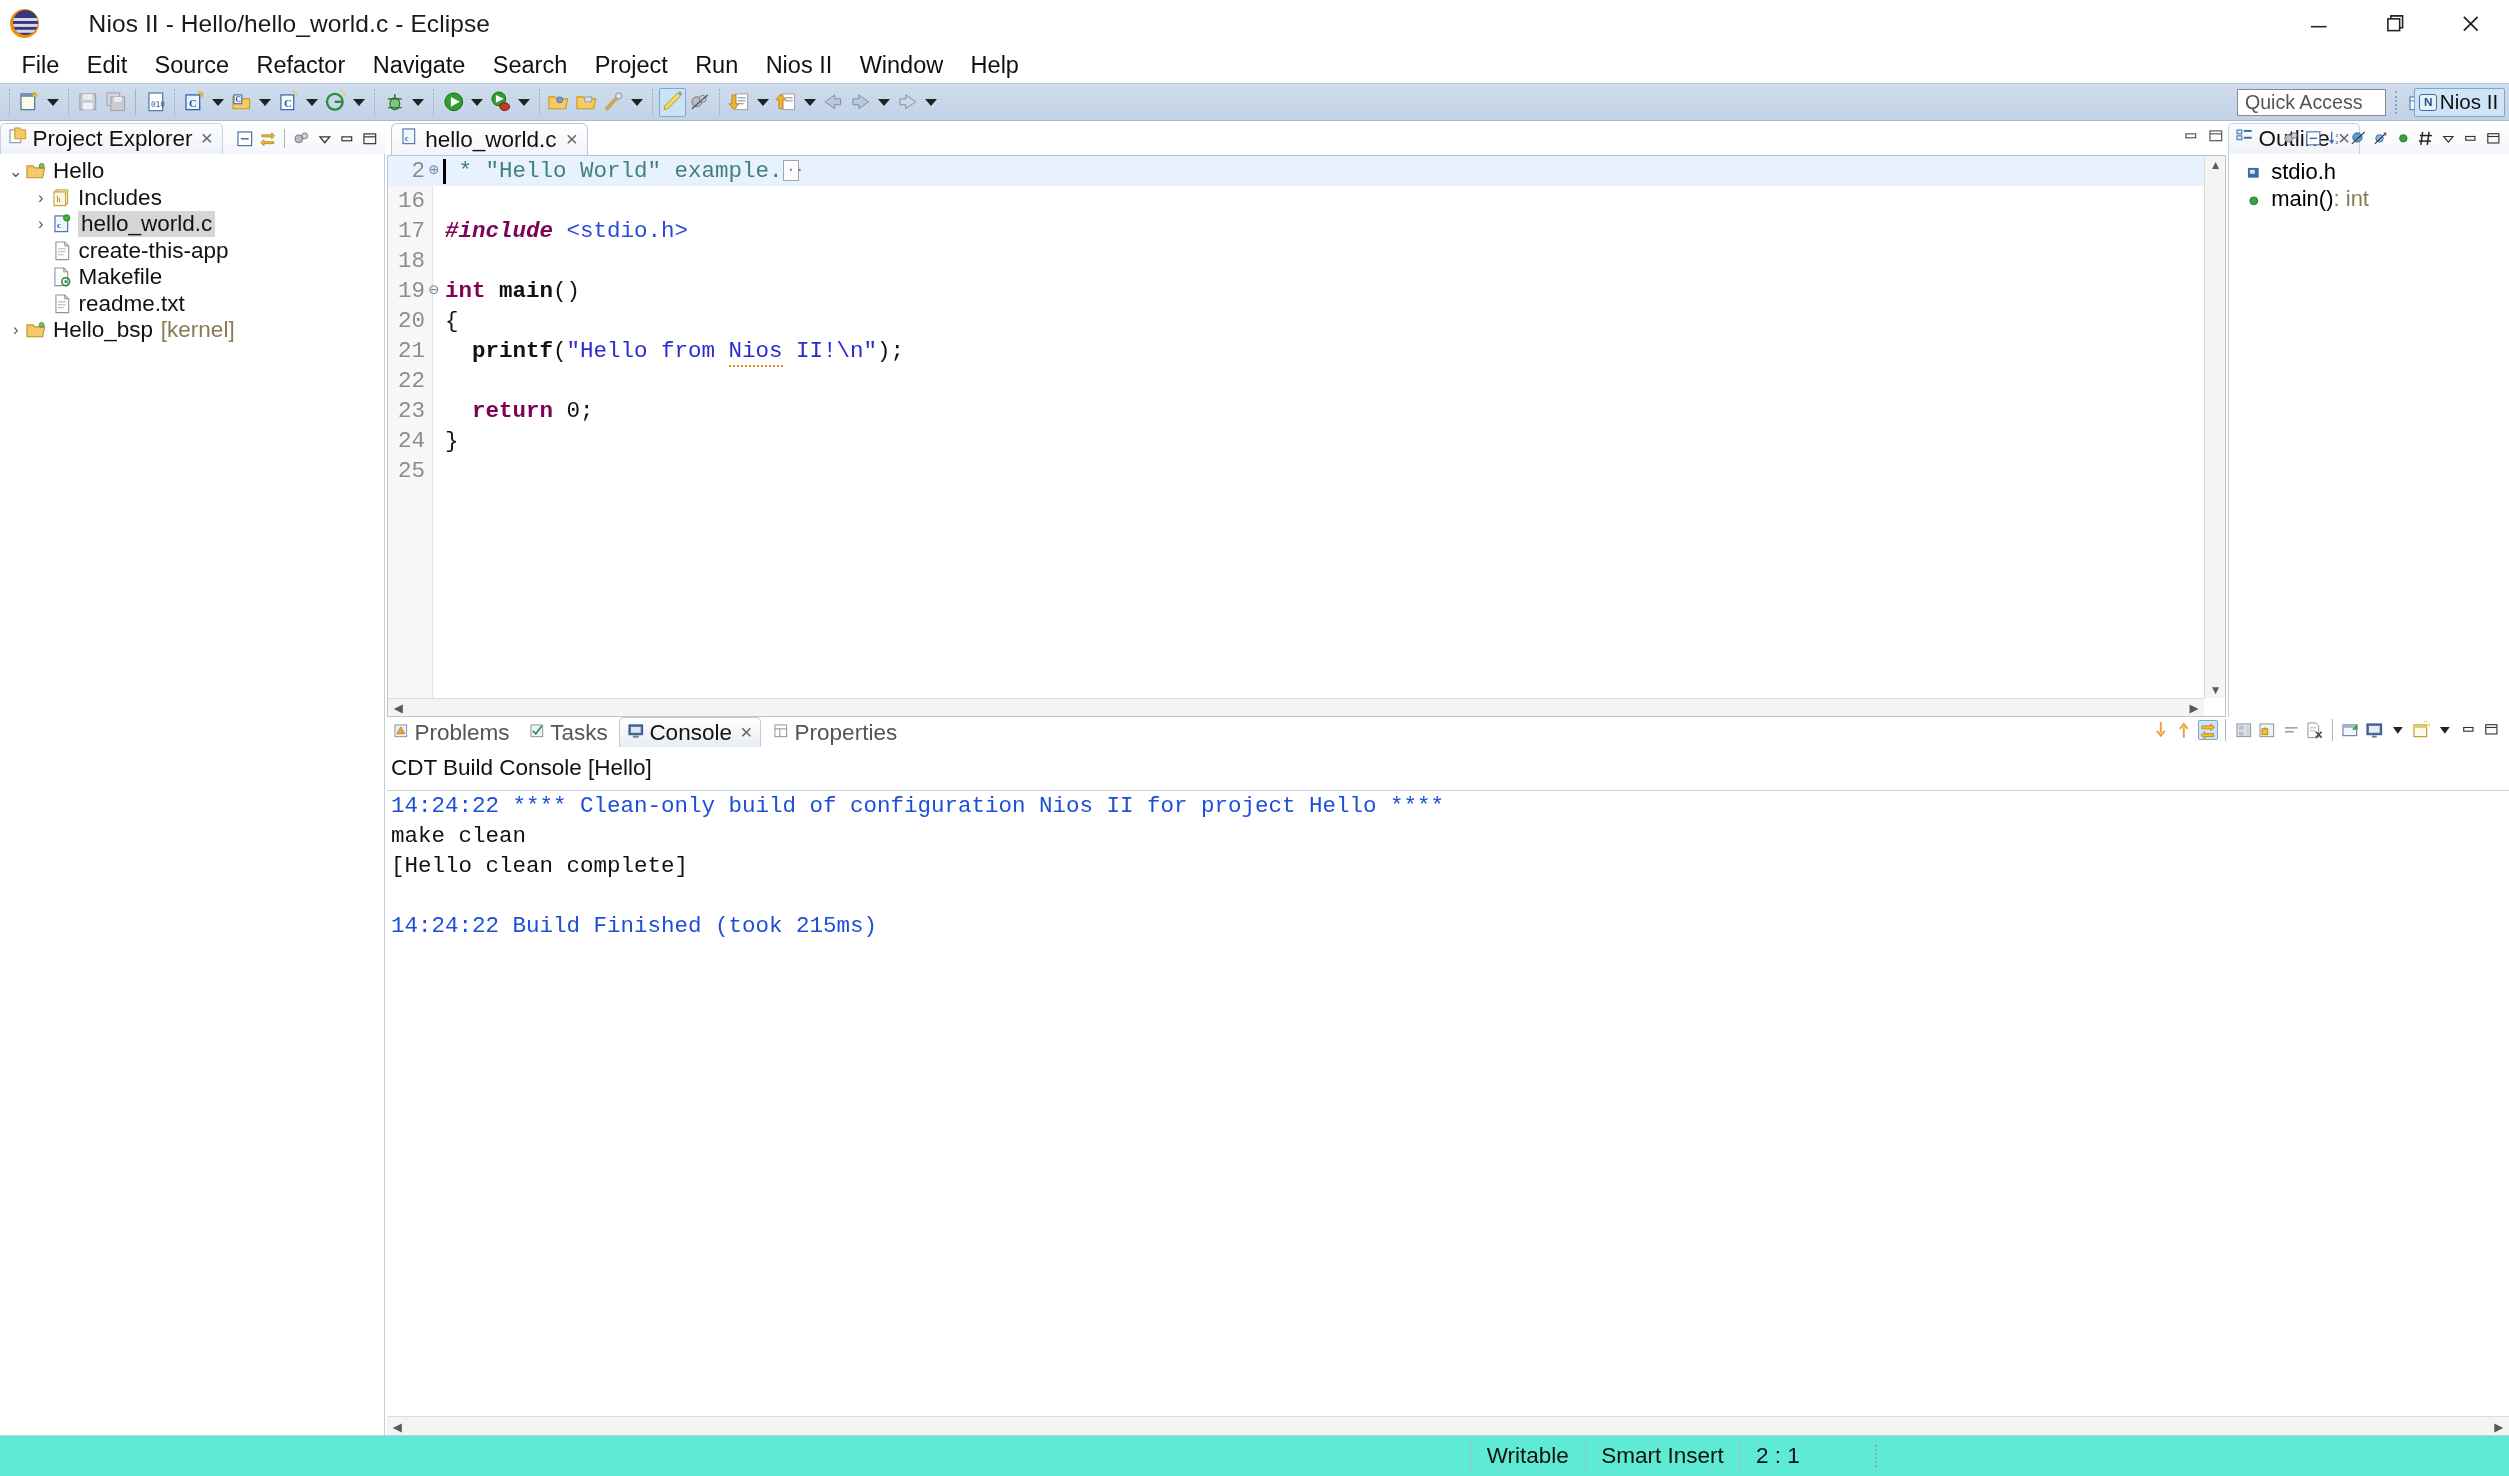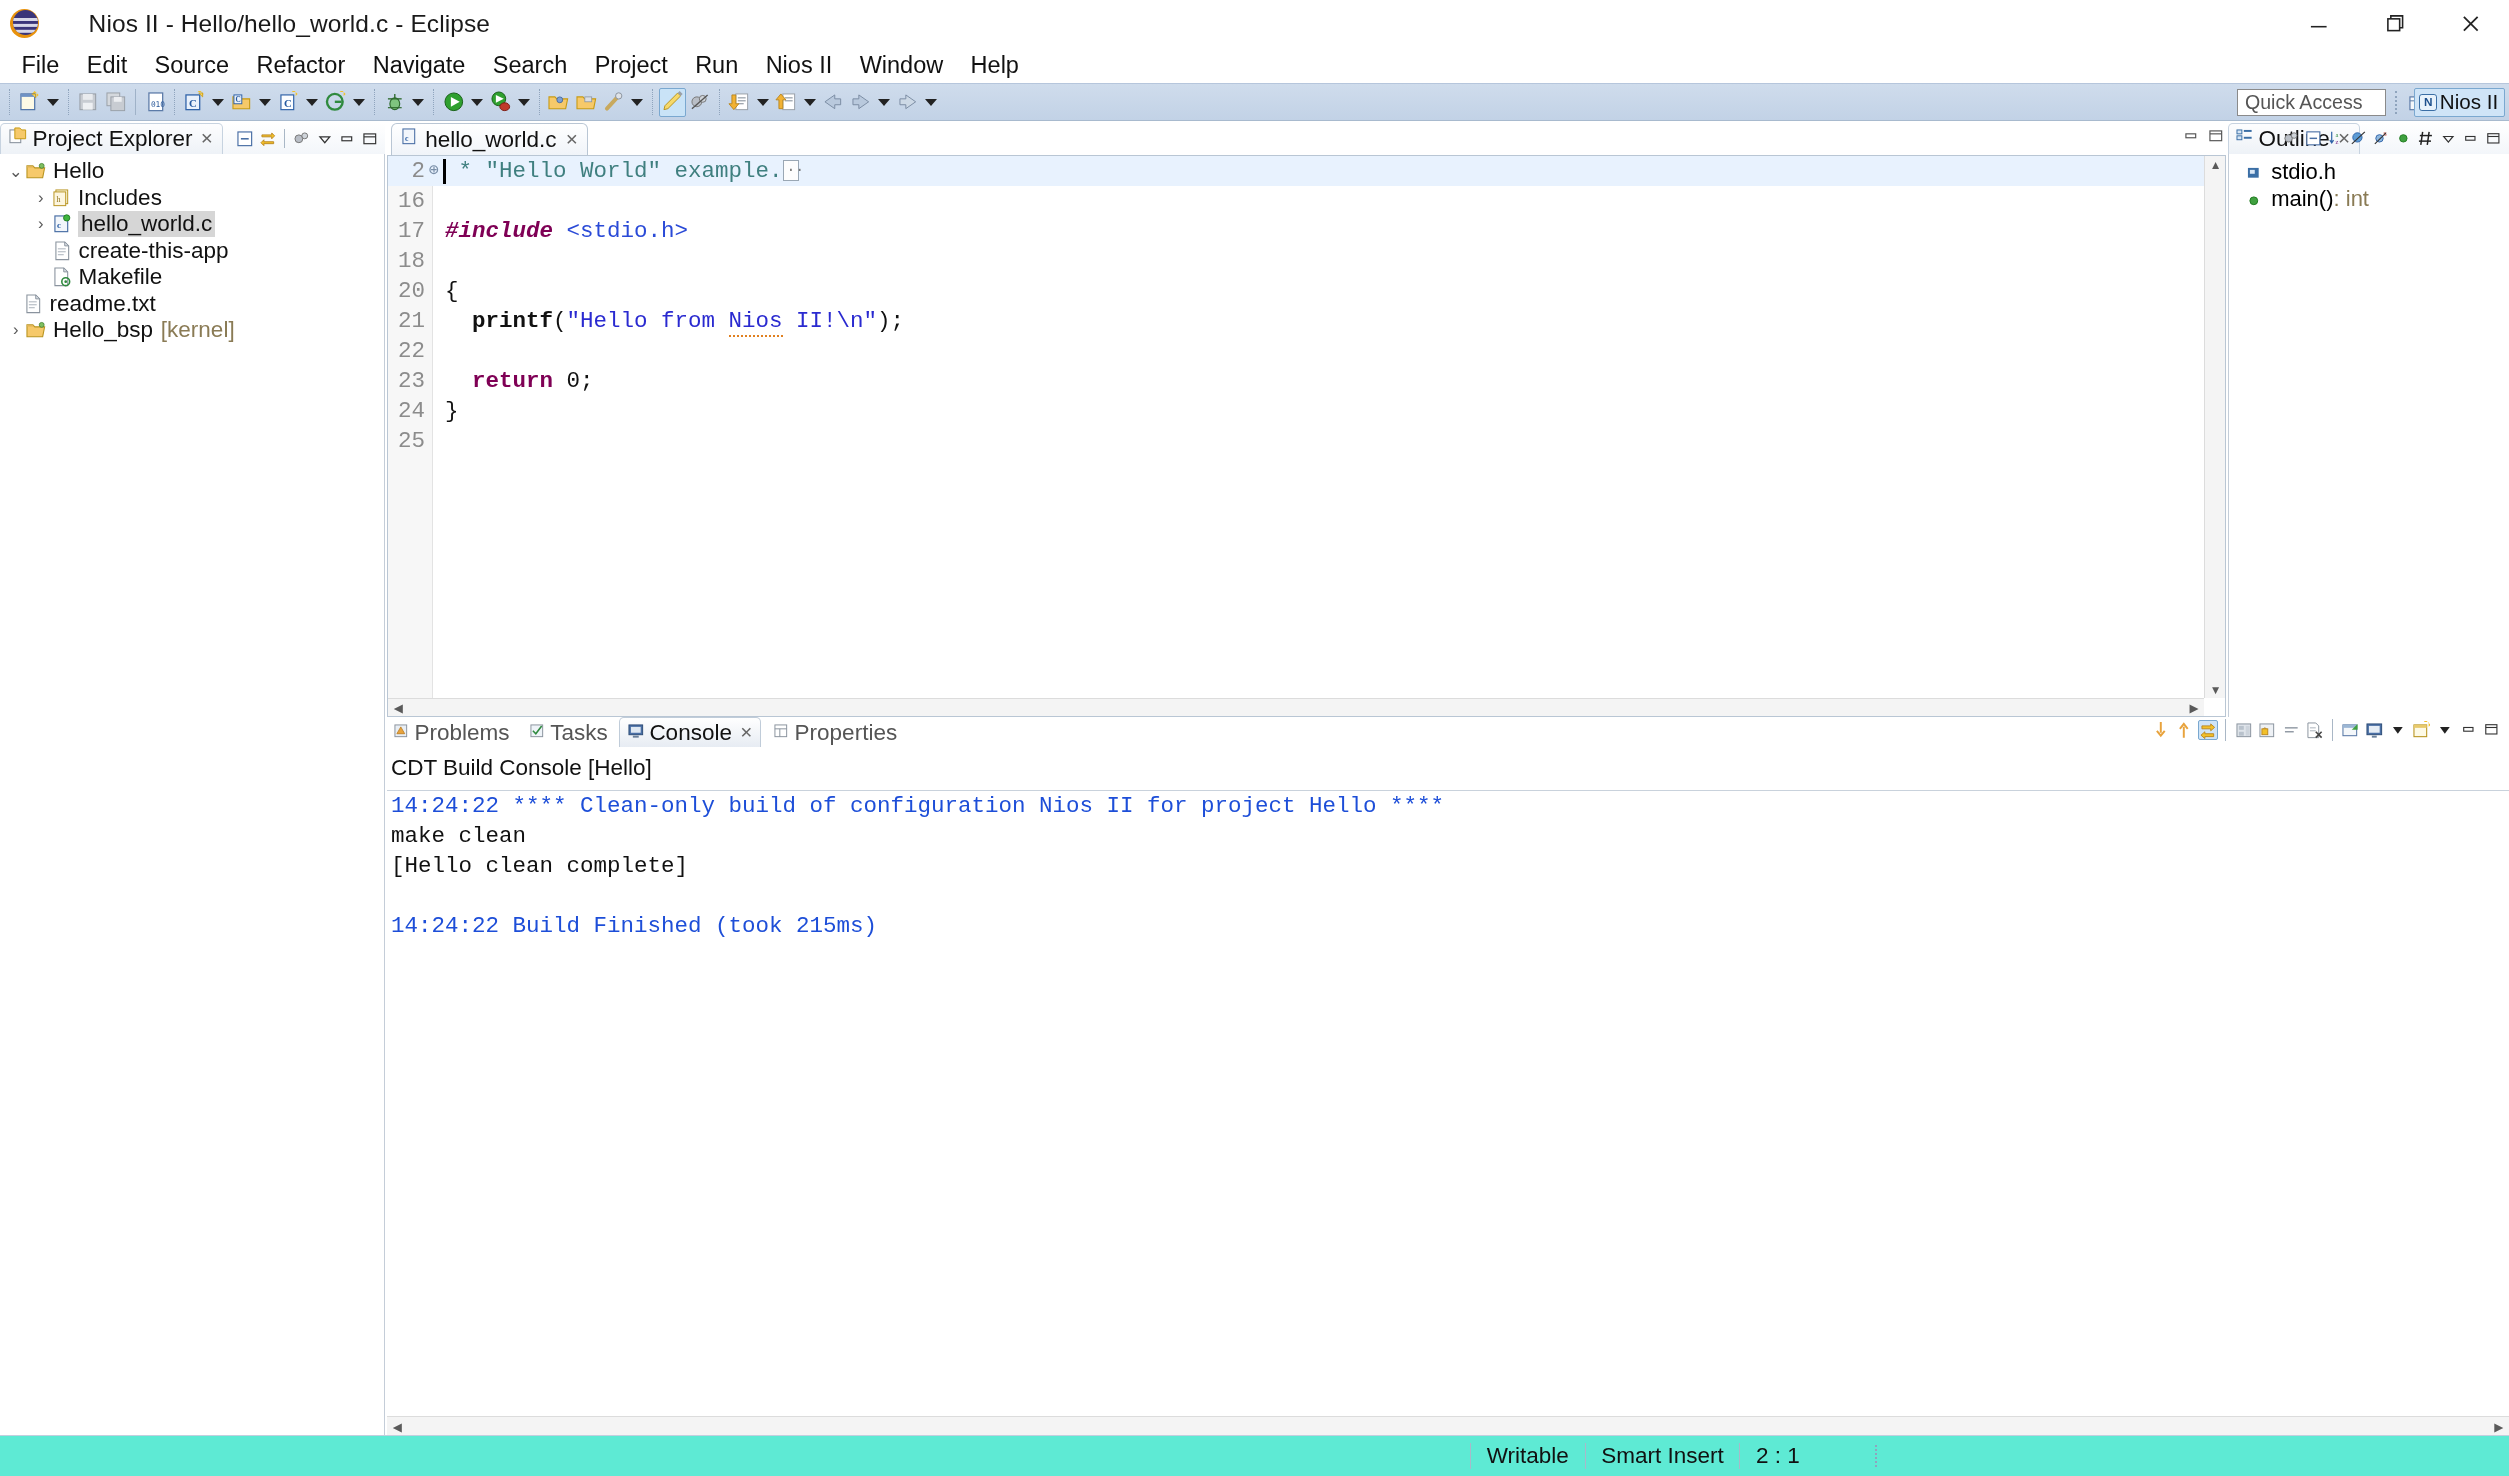--- a/index.html
+++ b/index.html
@@ -613,21 +613,21 @@
           <svg width="21.6" height="21.6" viewBox="0 0 22 22">
               <path d="M4,2 l9,0 l4,4 l0,14 l-13,0z" fill="#ffffff" stroke="#8a939e" stroke-width="1.1"></path>
               <path d="M13,2 l0,4 l4,0z" fill="#dfe4ea" stroke="#8a939e" stroke-width="1"></path>
               <circle cx="15" cy="16" r="4" fill="none" stroke="#2f8a3e" stroke-width="1.6"></circle>
               <circle cx="15" cy="16" r="1.4" fill="#2f8a3e"></circle>
             </svg>
         </span>
         <span class="tree-label">Makefile</span>
       </div>
 
-      <div class="tree-row" style="padding-left:22px;">
+      <div class="tree-row" style="padding-left:51px;">
         <span class="tree-ico">
           <svg width="21.6" height="21.6" viewBox="0 0 22 22">
               <path d="M5,2 l9,0 l4,4 l0,14 l-13,0z" fill="#ffffff" stroke="#8a939e" stroke-width="1.1"></path>
               <path d="M14,2 l0,4 l4,0z" fill="#dfe4ea" stroke="#8a939e" stroke-width="1"></path>
               <line x1="7" y1="9" x2="15" y2="9" stroke="#a9b1ba" stroke-width="1"></line>
               <line x1="7" y1="12" x2="15" y2="12" stroke="#a9b1ba" stroke-width="1"></line>
               <line x1="7" y1="15" x2="13" y2="15" stroke="#a9b1ba" stroke-width="1"></line>
             </svg>
         </span>
         <span class="tree-label">readme.txt</span>
@@ -675,20 +675,21 @@
       </div>
     </div>
     <div class="ed-body">
       <div class="code-pane">
         <div class="ruler"></div>
         <div id="code-lines">
             <div class="code-line current"><span class="lineno">2</span><span class="fold">⊕</span><span class="caret"></span><span class="code-text"><span class="c-cmt"> * </span><span class="c-cmt">"Hello World" example.</span><span class="foldbox"></span></span></div>
             <div class="code-line"><span class="lineno">16</span><span class="code-text"></span></div>
             <div class="code-line"><span class="lineno">17</span><span class="code-text"><span class="c-pp">#include</span><span class=""> </span><span class="c-inc">&lt;stdio.h&gt;</span></span></div>
             <div class="code-line"><span class="lineno">18</span><span class="code-text"></span></div>
+            <div class="code-line"><span class="lineno">19</span><span class="fold">⊖</span><span class="code-text"><span class="c-kw">int</span><span class=""> </span><span class="c-fn">main</span><span class="">()</span></span></div>
             <div class="code-line"><span class="lineno">20</span><span class="code-text"><span class="">{</span></span></div>
             <div class="code-line"><span class="lineno">21</span><span class="code-text"><span class="">  </span><span class="c-fn">printf</span><span class="">(</span><span class="c-str">"Hello from </span><span class="c-str spell">Nios</span><span class="c-str"> II!\n"</span><span class="">);</span></span></div>
             <div class="code-line"><span class="lineno">22</span><span class="code-text"></span></div>
             <div class="code-line"><span class="lineno">23</span><span class="code-text"><span class="">  </span><span class="c-kw">return</span><span class=""> </span><span class="c-num">0;</span></span></div>
             <div class="code-line"><span class="lineno">24</span><span class="code-text"><span class="">}</span></span></div>
             <div class="code-line"><span class="lineno">25</span><span class="code-text"></span></div>
           </div>
       </div>
       <div class="ed-scroll-v">
         <div class="sb-arrow" style="top:0;">▲</div>

